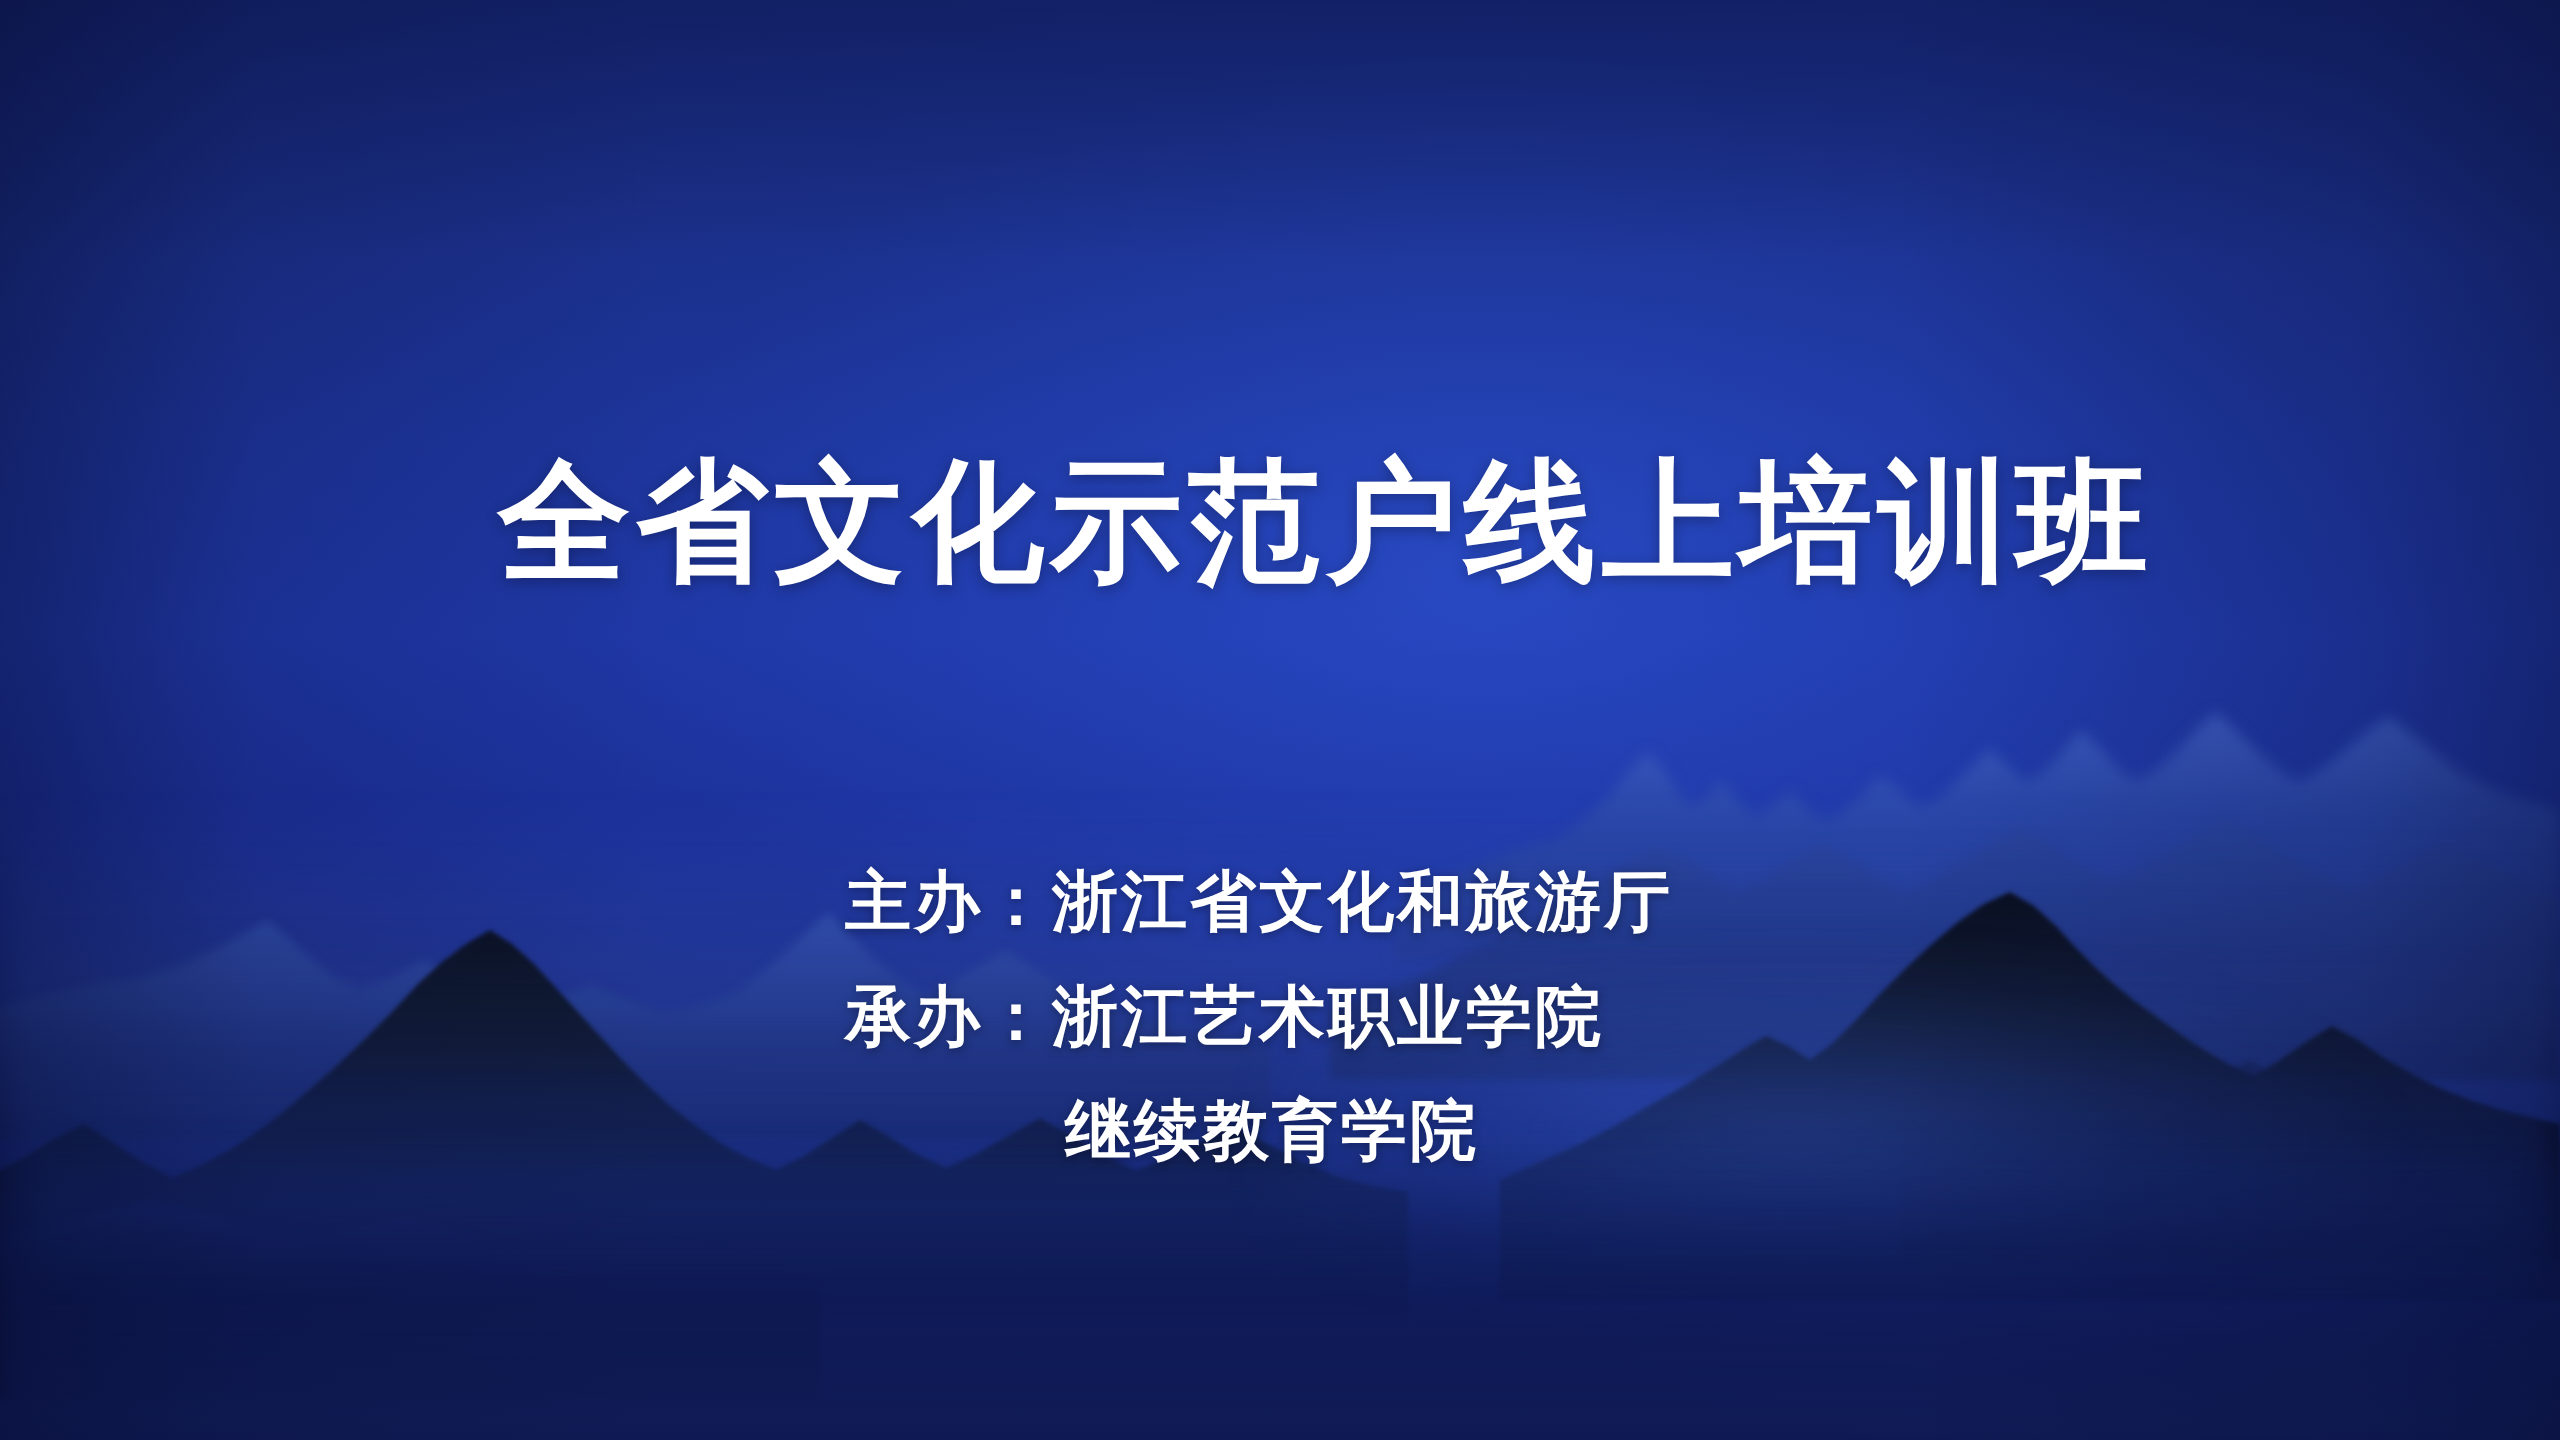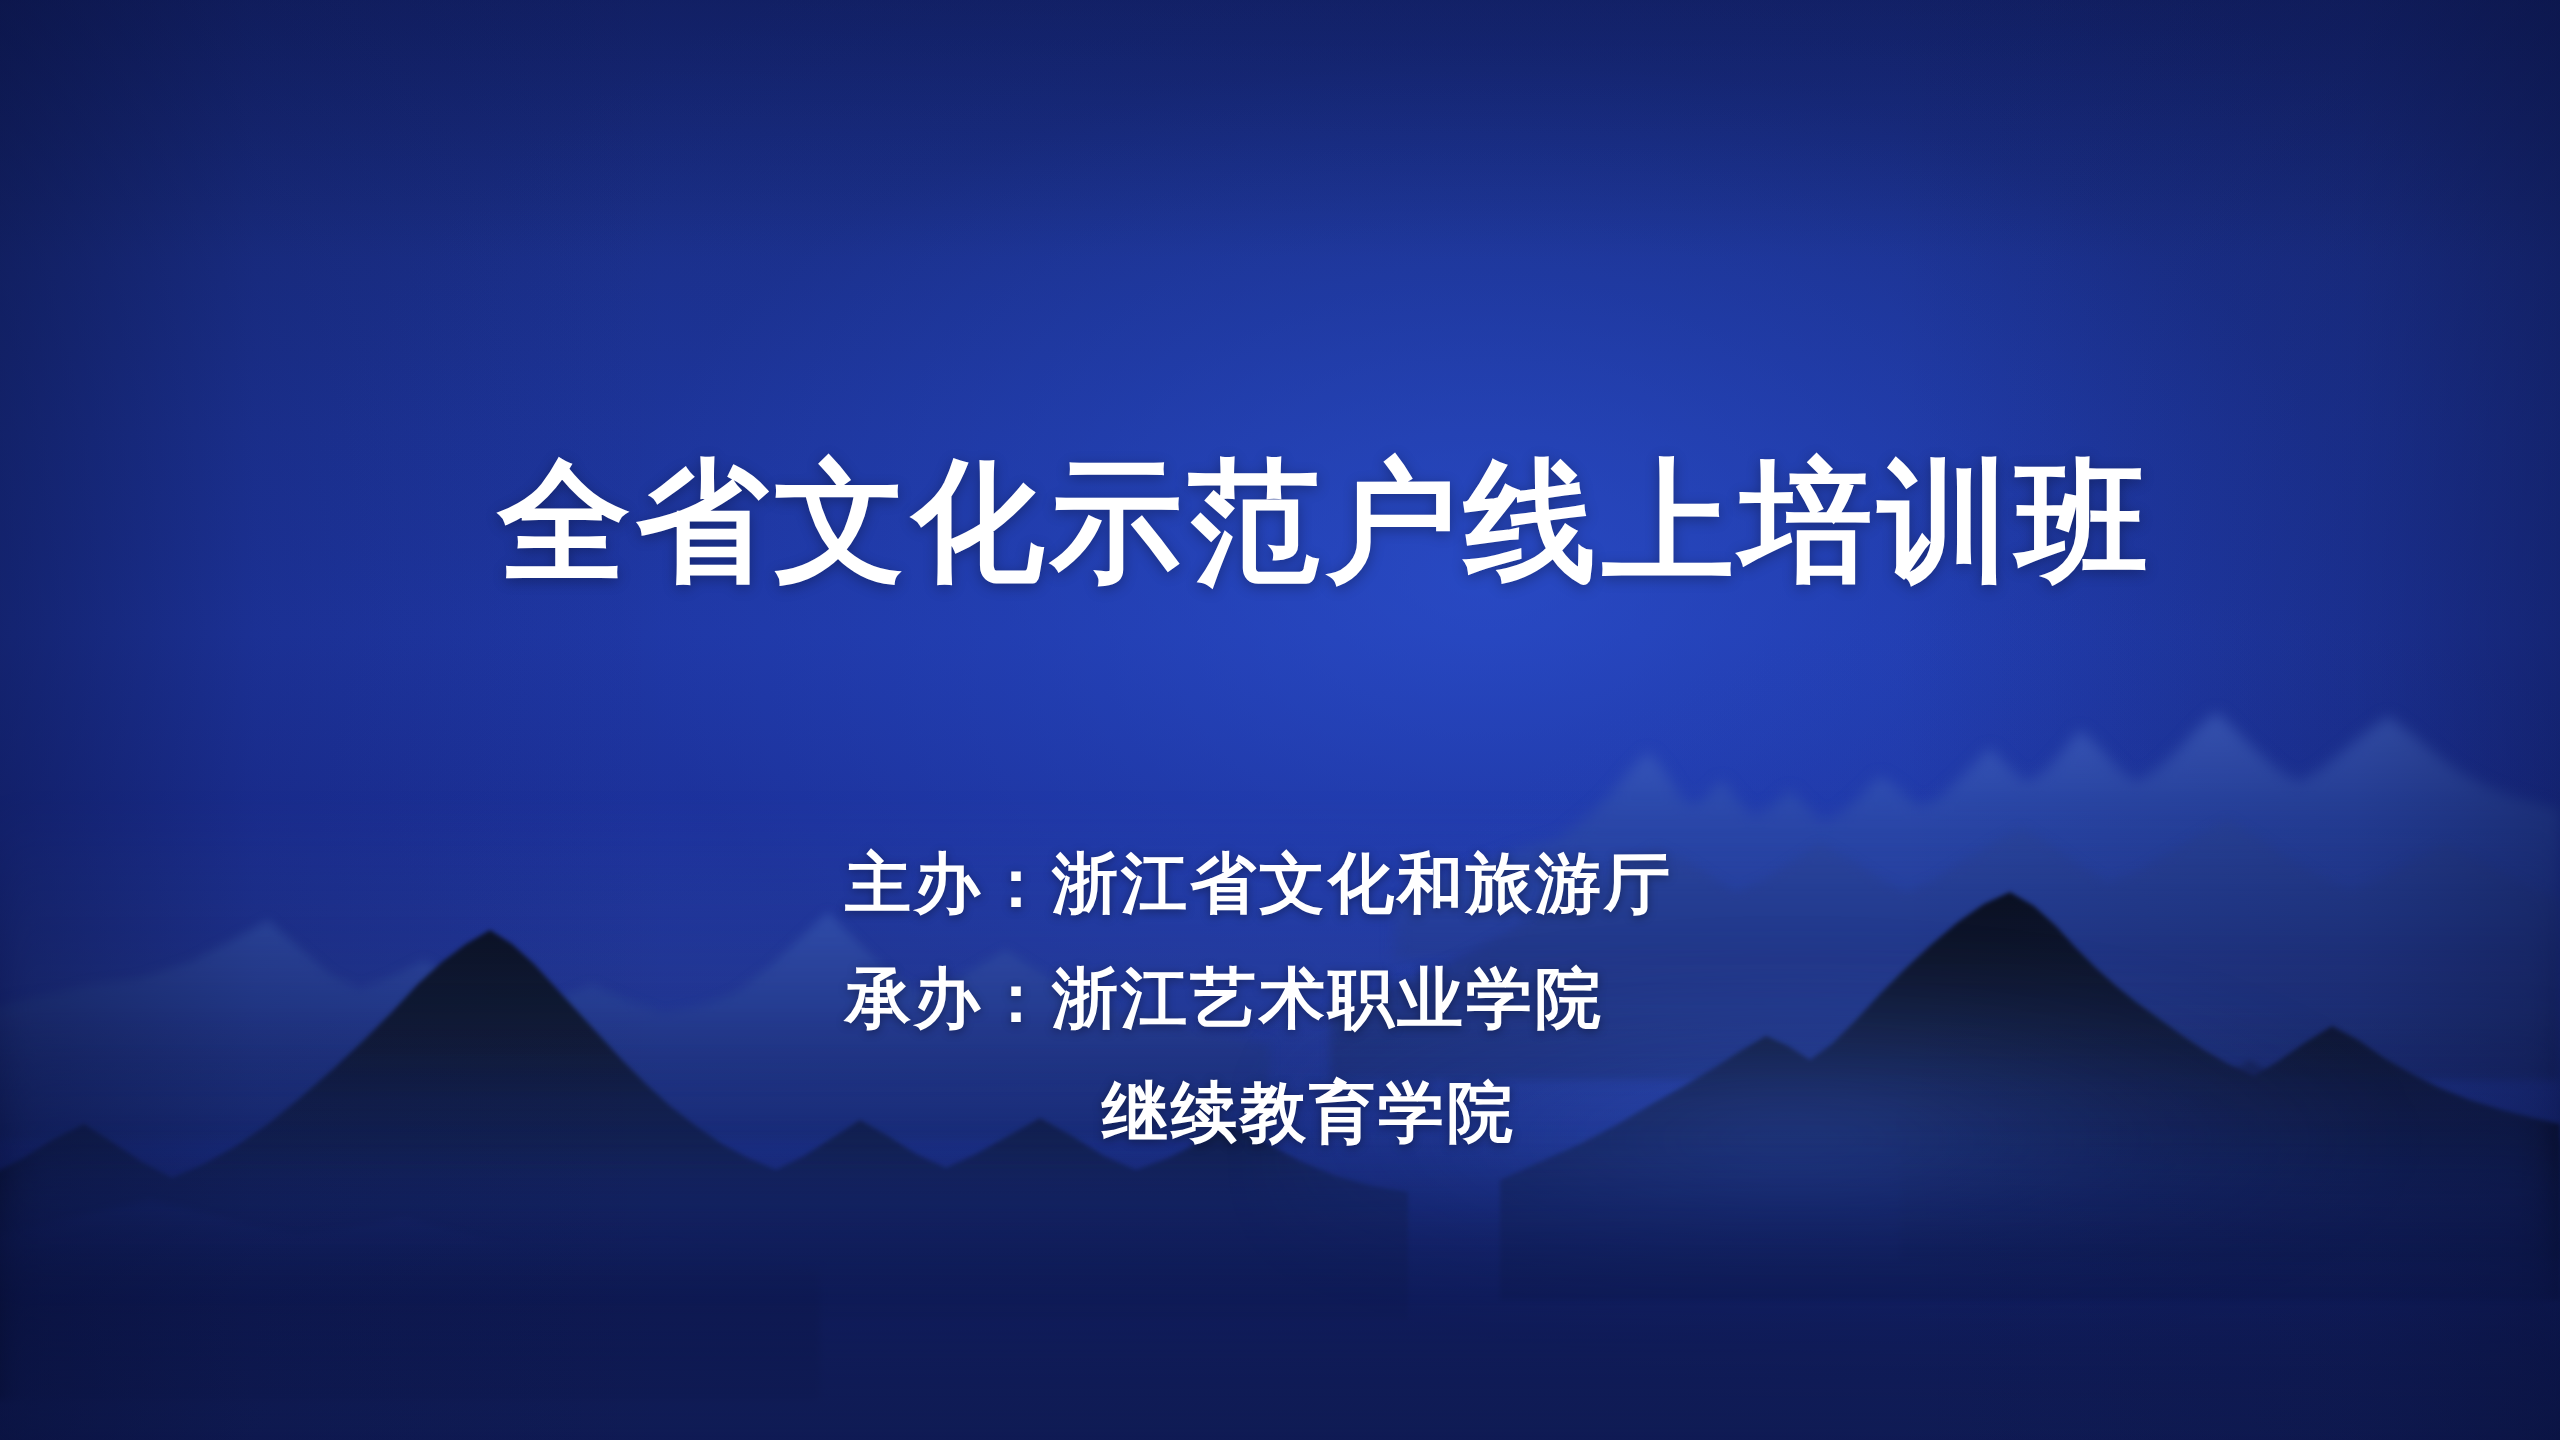--- a/index.html
+++ b/index.html
@@ -186,23 +186,23 @@
   .sub-line {
     color: #ffffff;
     font-size: 66px;
     font-weight: 700;
     line-height: 1.10;
     letter-spacing: 3px;
     white-space: nowrap;
     text-shadow: 0 2px 10px rgba(0,0,0,0.38);
     margin-bottom: 42px;
   }
-  .sub-line.indent-0 { padding-left: 845px; }
+  .sub-line.indent-0 { padding-left: 845px; margin-top: 18px; }
   .sub-line.indent-0b { padding-left: 845px; }
-  .sub-line.indent-1 { padding-left: 1065px; margin-left: 37px; }
+  .sub-line.indent-1 { padding-left: 1065px; }
   .sub-line:last-child { margin-bottom: 0; }
 </style>
 </head>
 <body>
 
 <div id="slide">
 
   <div class="bg-layer" id="bg-sky"></div>
   <div class="bg-layer" id="bg-glow-main"></div>
   <div class="bg-layer" id="bg-glow-right"></div>

